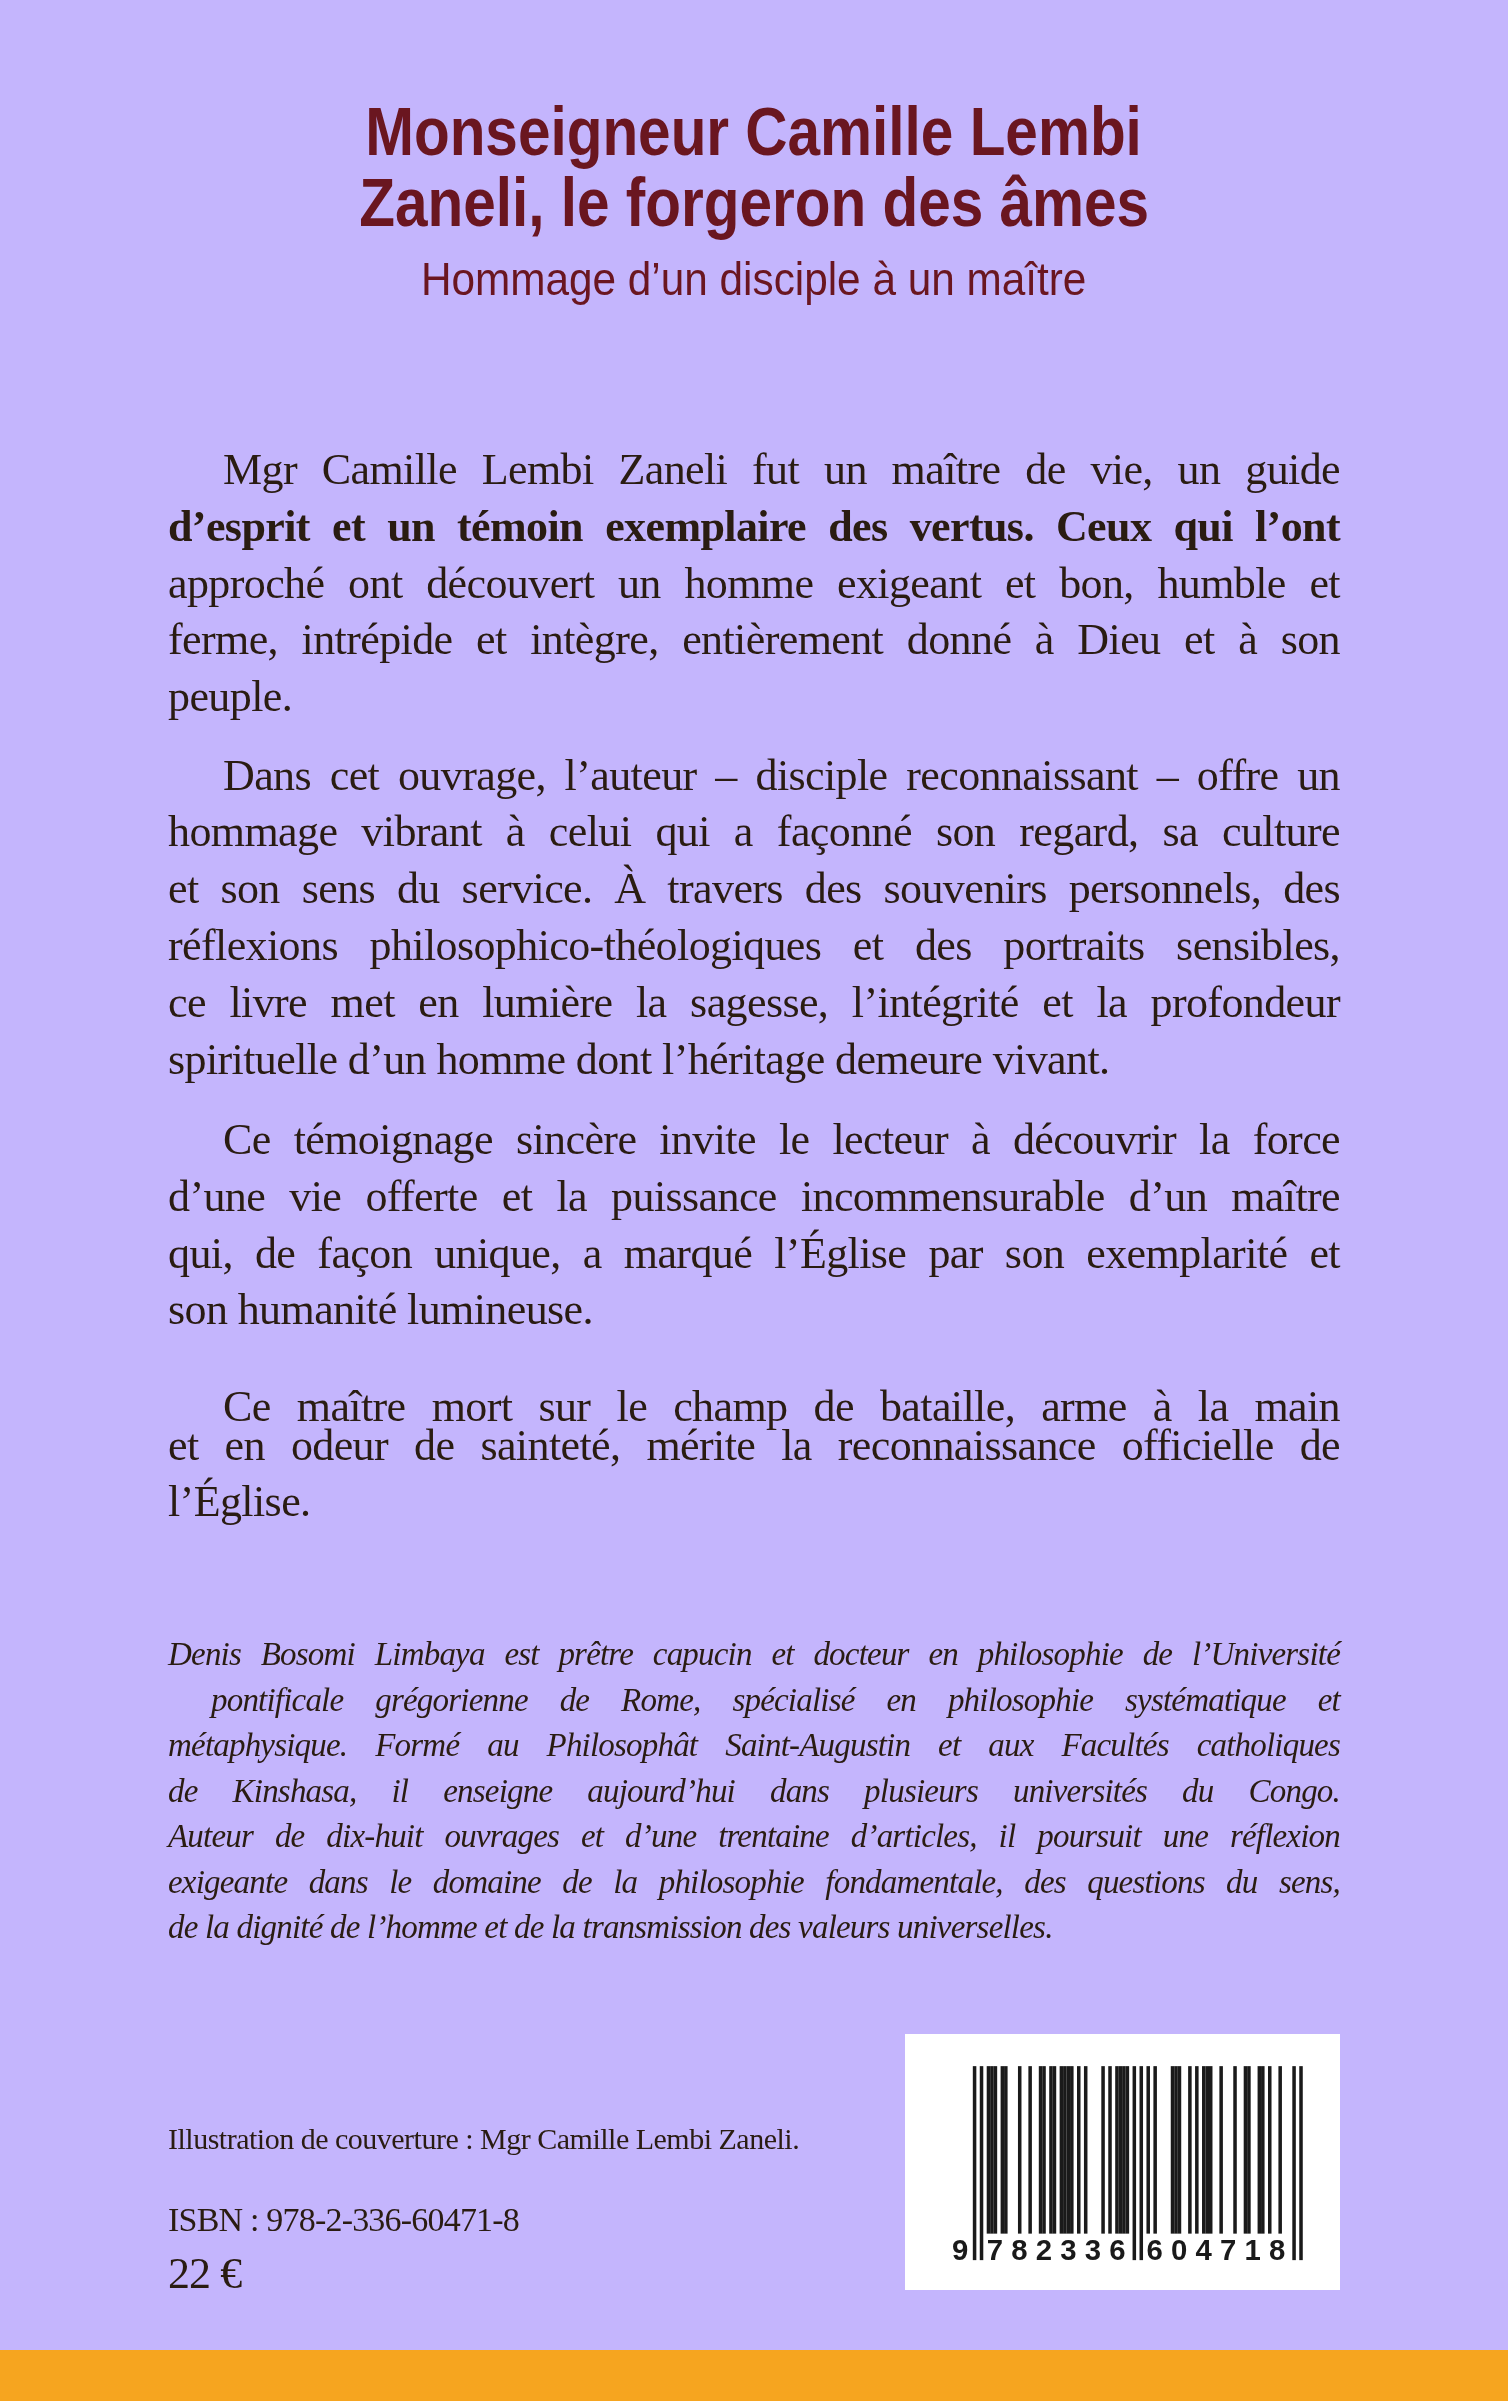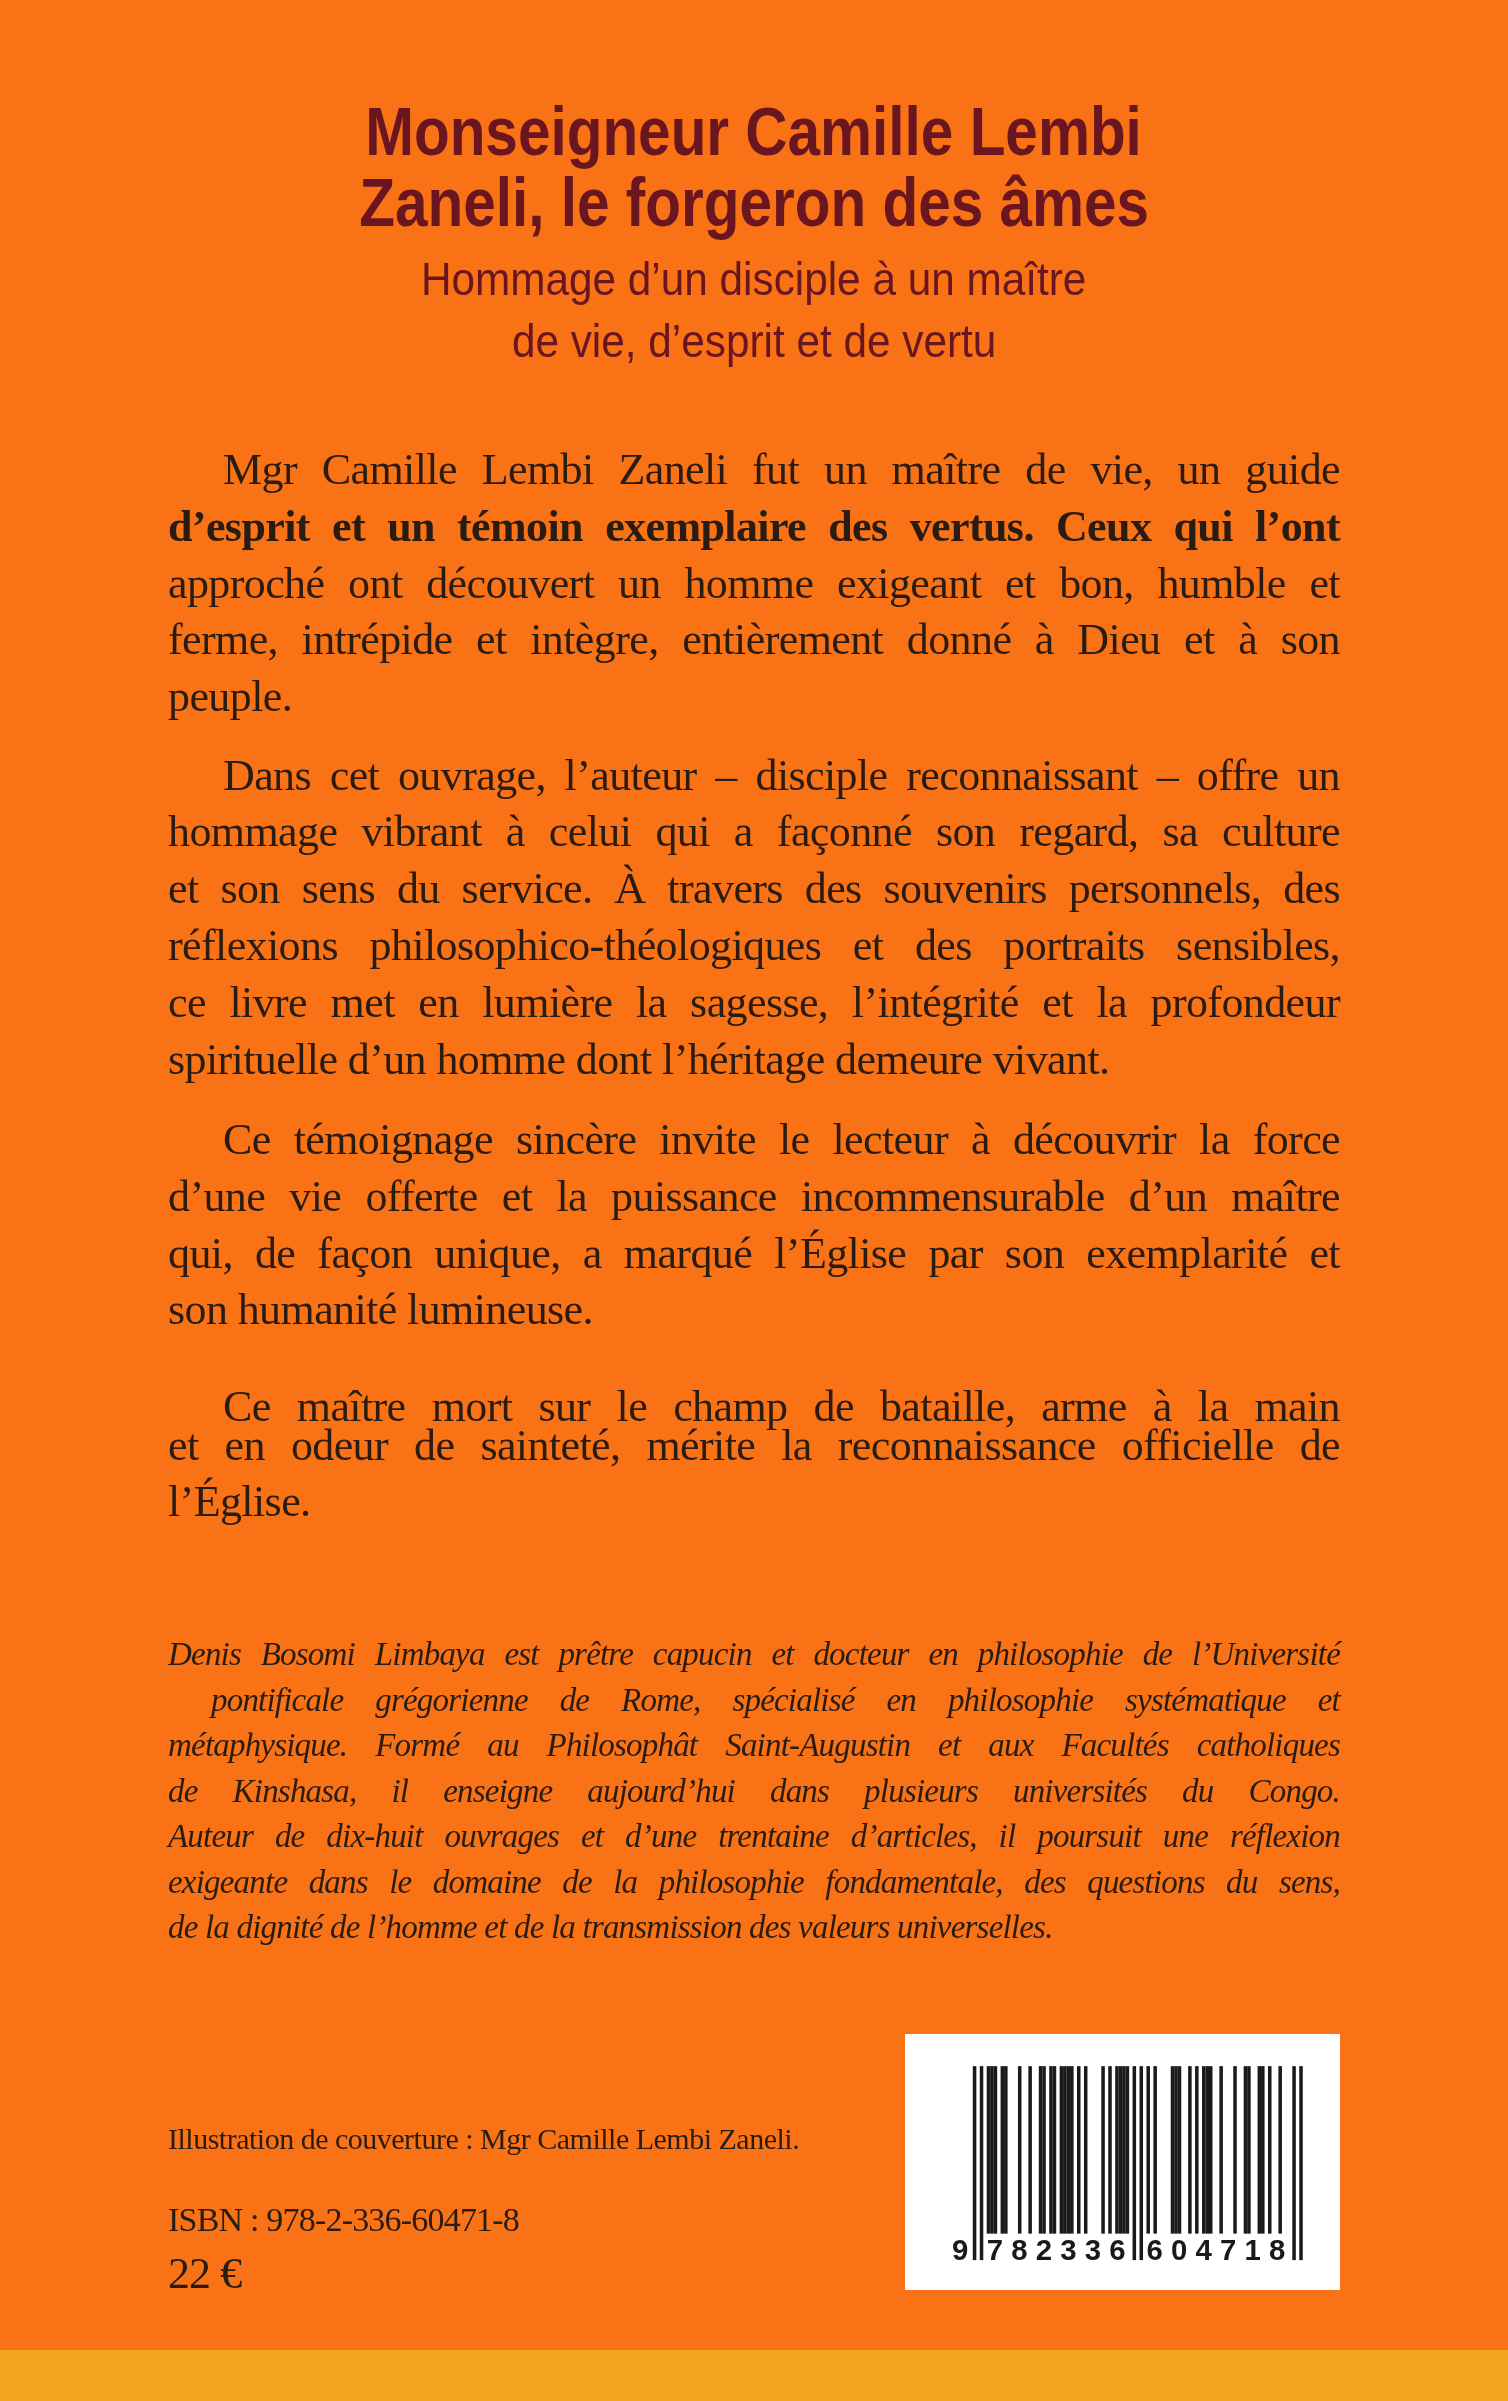--- a/index.html
+++ b/index.html
@@ -3,21 +3,21 @@
 <meta charset="utf-8">
 <style>
   html, body { margin: 0; padding: 0; }
   body {
     width: 1508px;
     height: 2402px;
     background: #F6A51F;
     position: relative;
     overflow: hidden;
   }
-  .page { position: absolute; left: 0; top: 0; width: 1508px; height: 2350px; background: #f97316; }
+  .page { position: absolute; left: 0; top: 0; width: 1508px; height: 2350px; background: #c4b5fd; }
 
   
   .title-line {
     position: absolute;
     left: 0; width: 1508px;
     text-align: center;
     font-family: "Liberation Sans", sans-serif;
     font-weight: bold;
     color: #6A1620;
     white-space: nowrap;
@@ -90,21 +90,20 @@
   .barcode-svg { position: absolute; left: 47px; top: 32px; width: 352px; height: 199px; }
 </style>
 </head>
 <body>
 
 <div class="page">
 
   <div class="title-line t1"><span>Monseigneur Camille Lembi</span></div>
   <div class="title-line t2"><span>Zaneli, le forgeron des âmes</span></div>
   <div class="title-line s1"><span>Hommage d’un disciple à un maître</span></div>
-  <div class="title-line s2"><span>de vie, d’esprit et de vertu</span></div>
 
   <div class="body-text" id="description" style="top:0;height:0;">
       <div class="para-line first" style="top: 441px;">Mgr Camille Lembi Zaneli fut un maître de vie, un guide</div>
       <div class="para-line" style="top: 498px; font-weight: bold;">d’esprit et un témoin exemplaire des vertus. Ceux qui l’ont</div>
       <div class="para-line" style="top: 555px;">approché ont découvert un homme exigeant et bon, humble et</div>
       <div class="para-line" style="top: 611px;">ferme, intrépide et intègre, entièrement donné à Dieu et à son</div>
       <div class="para-line last" style="top: 668px;">peuple.</div>
       <div class="para-line first" style="top: 747px;">Dans cet ouvrage, l’auteur – disciple reconnaissant – offre un</div>
       <div class="para-line" style="top: 803px;">hommage vibrant à celui qui a façonné son regard, sa culture</div>
       <div class="para-line" style="top: 860px;">et son sens du service. À travers des souvenirs personnels, des</div>

